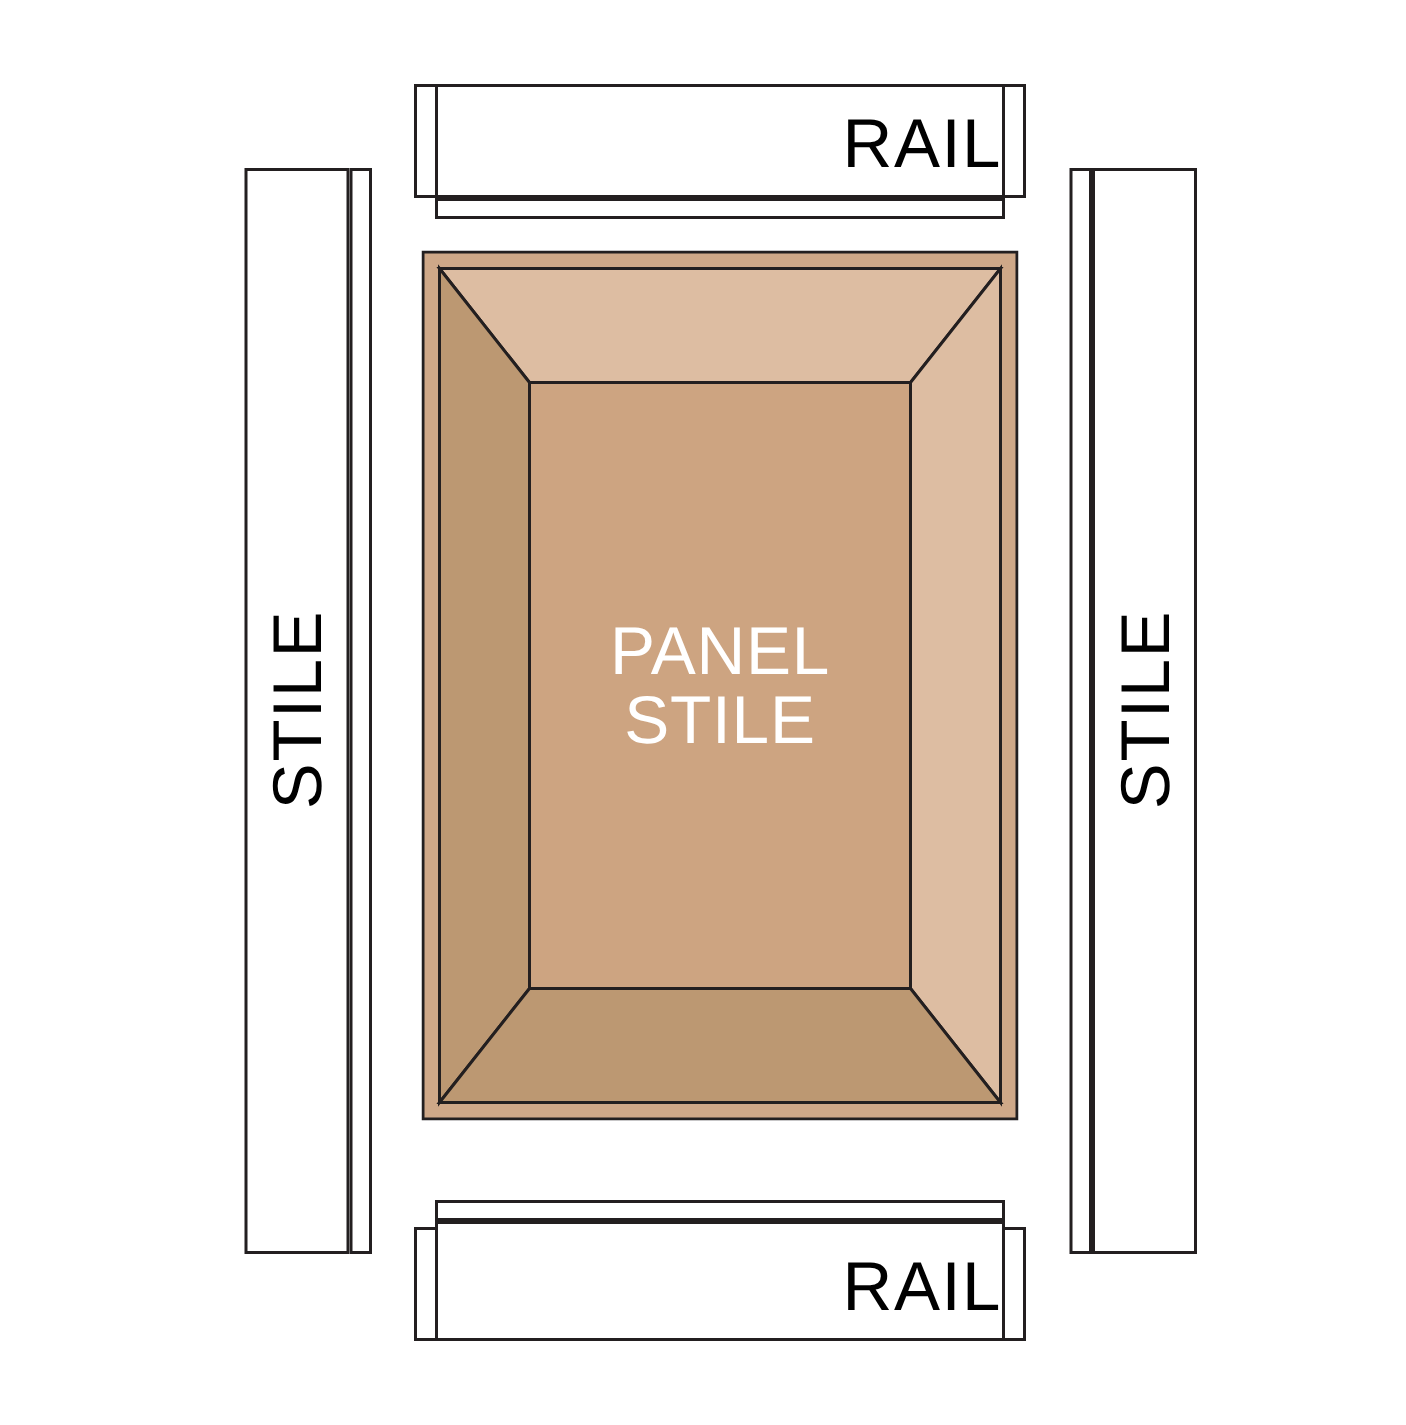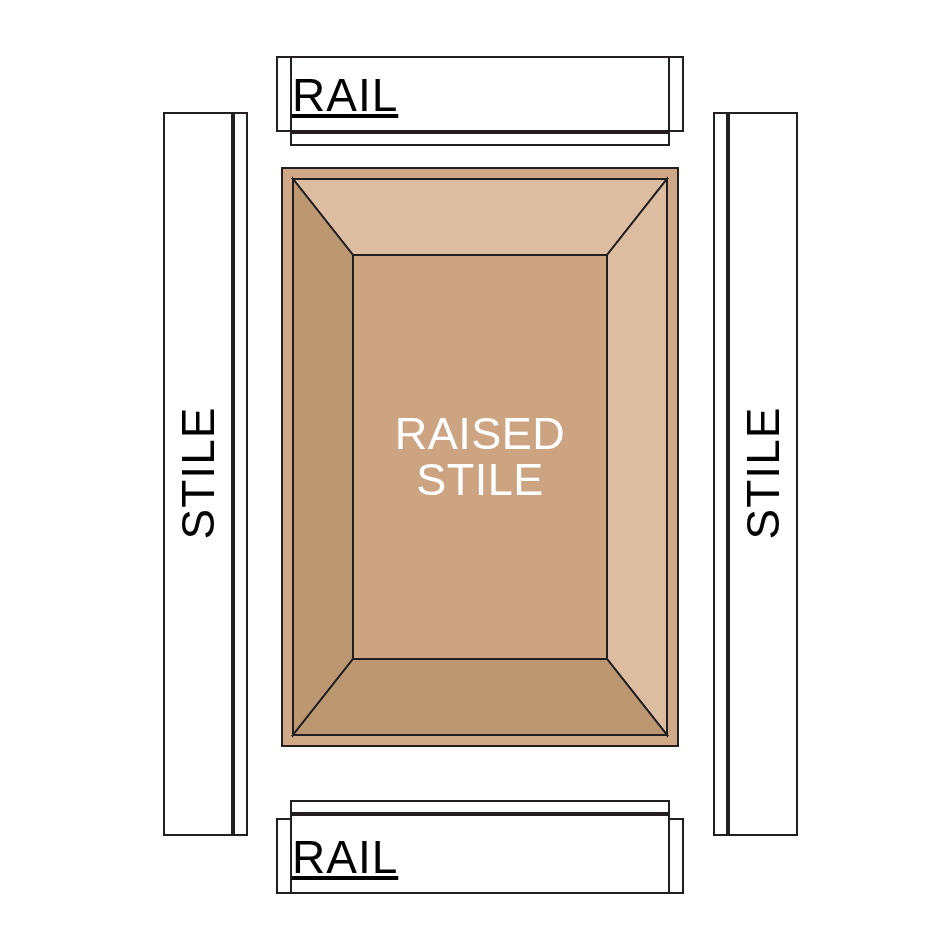--- a/index.html
+++ b/index.html
@@ -45,23 +45,22 @@
     position: absolute;
     color: #000000;
     font-size: 46px;
     letter-spacing: 1px;
     font-weight: 400;
     white-space: nowrap;
     user-select: none;
   }
   .label-rail {
     width: 100%;
-    text-align: left;
+    text-align: right;
     line-height: 1;
-    text-decoration: underline;
   }
   .label-stile {
     transform: rotate(-90deg);
     transform-origin: 50% 50%;
   }
 
   
   #panel-wrap {
     position: absolute;
     left: 281px;
@@ -146,18 +145,18 @@
       <polygon points="386,12 386,568 326,492 326,88" fill="#DDBDA2" stroke="#231f20" stroke-width="2" stroke-linejoin="miter"></polygon>
 
       <polygon points="12,12 72,88 72,492 12,568" fill="#BC9872" stroke="#231f20" stroke-width="2" stroke-linejoin="miter"></polygon>
 
       <polygon points="12,568 72,492 326,492 386,568" fill="#BC9872" stroke="#231f20" stroke-width="2" stroke-linejoin="miter"></polygon>
 
       <rect x="72" y="88" width="254" height="404" fill="#CDA481" stroke="#231f20" stroke-width="2"></rect>
     </svg>
 
     <div class="panel-text">
-      <div>RAISED</div>
+      <div>PANEL</div>
       <div>STILE</div>
     </div>
   </div>
 
 </div>
 
 </body></html>

